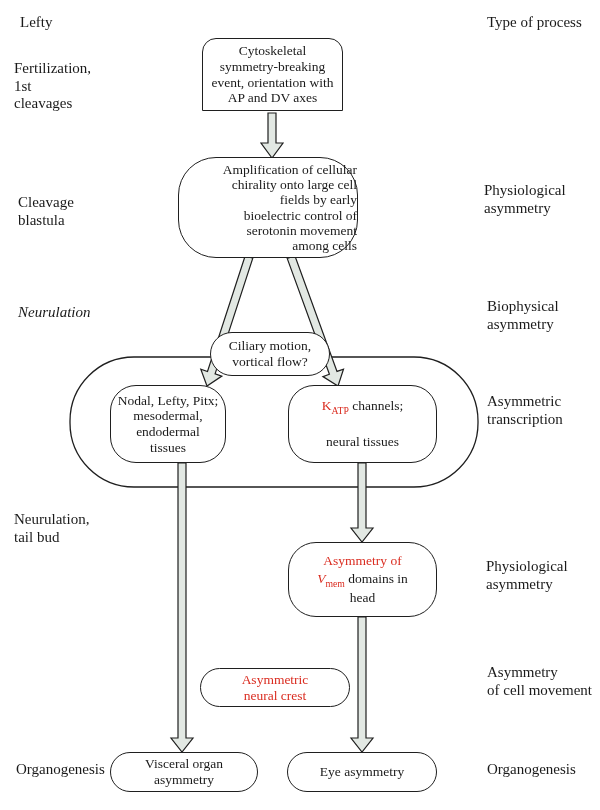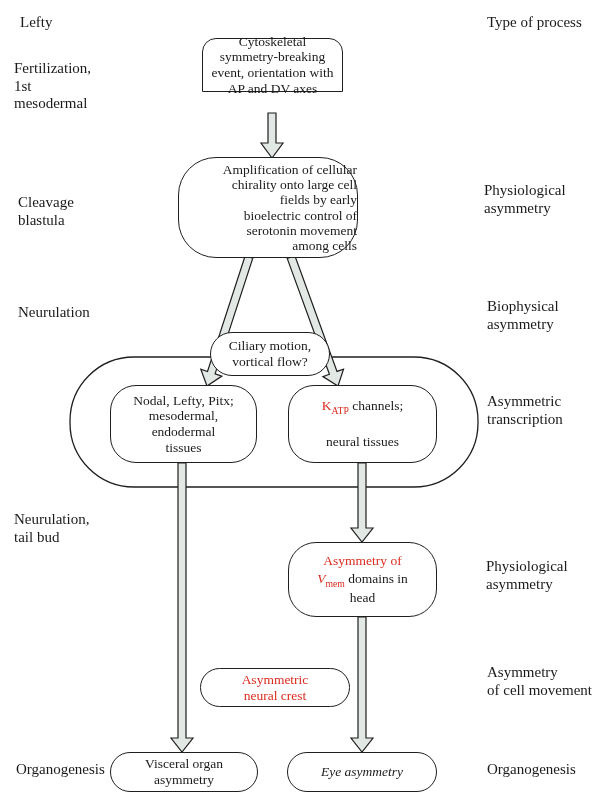--- a/index.html
+++ b/index.html
@@ -18,35 +18,35 @@
   .lbl.center{white-space:normal;}
   .node{
     position:absolute;box-sizing:border-box;border:1.3px solid var(--line);
     background:#ffffff;display:flex;flex-direction:column;justify-content:center;
     align-items:center;text-align:center;font-size:13.5px;line-height:1.16;
   }
   .red{color:var(--red);}
   .ital{font-style:italic;}
   sub{font-size:0.72em;line-height:0;}
   
-  #n-cytoskeletal{left:202px;top:38px;width:141px;height:54px;border-radius:14px 14px 0 0;text-align:center;}
+  #n-cytoskeletal{left:202px;top:38px;width:141px;height:73px;border-radius:14px 14px 0 0;text-align:center;}
   #n-amplification{left:178px;top:157px;width:180px;height:101px;border-radius:38px;line-height:1.13;align-items:flex-end;}
   #n-ciliary{left:210px;top:288px;width:120px;height:44px;border-radius:22px;margin-top:44px;}
-  #n-nodal{left:110px;top:385px;width:147px;height:78px;border-radius:26px;}
+  #n-nodal{left:110px;top:385px;width:116px;height:78px;border-radius:26px;}
   #n-katp{left:288px;top:385px;width:149px;height:78px;border-radius:26px;gap:20px;}
   #n-vmem{left:288px;top:542px;width:149px;height:75px;border-radius:28px;line-height:1.35;}
   #n-crest{left:200px;top:668px;width:150px;height:39px;border-radius:19.5px;}
   #n-visceral{left:110px;top:752px;width:148px;height:40px;border-radius:20px;}
-  #n-eye{left:287px;top:752px;width:150px;height:40px;border-radius:20px;font-style:italic;}
+  #n-eye{left:287px;top:752px;width:150px;height:40px;border-radius:20px;}
   
   #l-timing{left:20px;top:14px;}
   #l-process{left:487px;top:14px;}
   #l-fert{left:14px;top:60px;width:96px;}
   #l-cleavage{left:18px;top:194px;}
-  #l-neurulation{left:18px;top:304px;}
+  #l-neurulation{left:18px;top:304px;font-style:italic;}
   #l-tailbud{left:14px;top:511px;width:82px;}
   #l-organo-left{left:16px;top:761px;}
   #r-physio1{left:484px;top:182px;width:84px;}
   #r-biophys{left:487px;top:298px;}
   #r-transcription{left:487px;top:393px;}
   #r-physio2{left:486px;top:558px;width:84px;}
   #r-cellmove{left:487px;top:664px;}
   #r-organo-right{left:487px;top:761px;}
   polygon.arrow{fill:var(--arrow-fill);stroke:var(--line);stroke-width:1.2;}
   rect.group{fill:#ffffff;stroke:var(--line);stroke-width:1.3;}
@@ -64,21 +64,21 @@
     <polygon class="arrow" points="358,463 358,528 351,528 362,542 373,528 366,528 366,463"></polygon>
     <polygon class="arrow" points="178,463 178,738 171,738 182,752 193,738 186,738 186,463"></polygon>
     <polygon class="arrow" points="358,617 358,738 351,738 362,752 373,738 366,738 366,617"></polygon>
   </svg>
 
   <div class="lbl" id="l-timing">Lefty</div>
   <div class="lbl" id="l-process">Type of process</div>
 
   <div class="lbl center" id="l-fert">
     <div>Fertilization, 1st</div>
-    <div>mesodermal</div>
+    <div>cleavages</div>
   </div>
   <div class="lbl" id="l-cleavage">
     <div>Cleavage</div>
     <div>blastula</div>
   </div>
   <div class="lbl" id="l-neurulation">Neurulation</div>
   <div class="lbl center" id="l-tailbud">
     <div>Neurulation,</div>
     <div>tail bud</div>
   </div>

